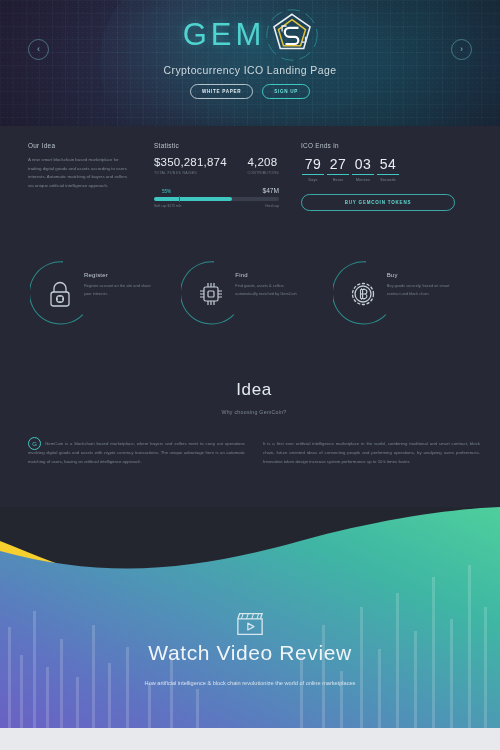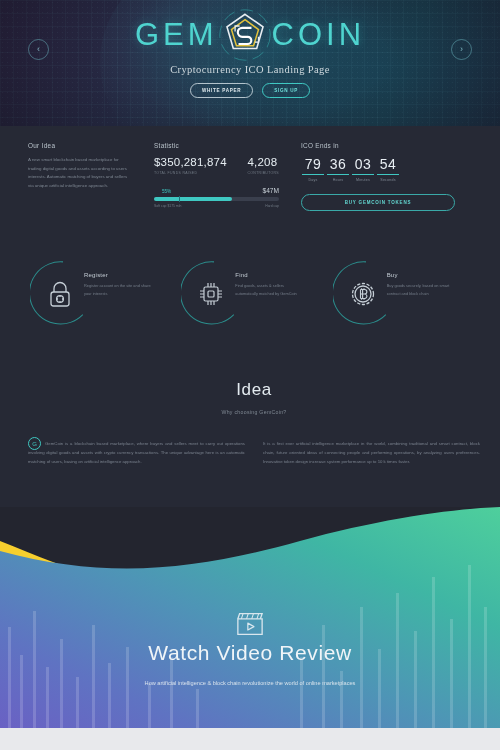--- a/index.html
+++ b/index.html
@@ -50,21 +50,21 @@
 
   .logo-wrap { position: absolute; left: 0; right: 0; top: 8px; text-align: center; }
   .logo-row { display: flex; align-items: center; justify-content: center; gap: 2px; height: 54px; }
   .logo-word {
     font-size: 31px; letter-spacing: 4px; font-weight: 400;
     color: #4fd4cf; text-shadow: 0 0 8px rgba(60,200,200,.35);
   }
   .logo-mark { width: 54px; height: 54px; margin: 0 -2px; position: relative; }
   .tagline {
     margin-top: 2px; font-size: 10.5px; letter-spacing: .4px;
-    color: #cfd9de; font-weight: 300; font-family: Liberation Serif, serif;
+    color: #cfd9de; font-weight: 300;
   }
   .hero-btns { margin-top: 8px; display: flex; justify-content: center; gap: 9px; }
   .btn-pill {
     font-size: 4.6px; letter-spacing: .7px; font-weight: 700;
     padding: 4px 11px; border-radius: 9px; white-space: nowrap;
   }
   .btn-white { border: 1px solid rgba(215,228,234,.8); color: #e3ecf0; }
   .btn-teal  { border: 1px solid #3fc8c2; color: #6fe0da; }
 
   
@@ -156,21 +156,20 @@
         <span class="logo-word">GEM</span>
         <span class="logo-mark">
           <svg viewBox="0 0 60 60" width="54" height="54" fill="none">
             <circle cx="30" cy="30" r="28" stroke="#2e8f95" stroke-width="1" stroke-dasharray="14 7" opacity=".85"></circle>
             <path d="M30 7 L50 21 L43 45 L17 45 L10 21 Z" stroke="#e9eef2" stroke-width="1.8"></path>
             <path d="M30 13 L45 24 L39.5 42 L20.5 42 L15 24 Z" stroke="#e3c23c" stroke-width="1.7"></path>
             <path d="M36 22 h-9 a5 5 0 0 0 0 10 h6 a4 4 0 0 1 0 8 h-9" stroke="#ffffff" stroke-width="2.4" stroke-linecap="square"></path>
             <path d="M24 20 h-5 v6 M41 38 h4 v-6" stroke="#e9eef2" stroke-width="1.4"></path>
           </svg>
         </span>
-        <span class="logo-word">COIN</span>
       </div>
       <div class="tagline">Cryptocurrency ICO Landing Page</div>
       <div class="hero-btns">
         <div class="btn-pill btn-white">WHITE PAPER</div>
         <div class="btn-pill btn-teal">SIGN UP</div>
       </div>
     </div>
   </section>
 
   <section class="stats">
@@ -209,21 +208,21 @@
 
       <div class="col-ico">
         <div class="col-title">ICO Ends in</div>
         <div class="cd-row">
           <div class="cd-cell">
             <div class="cd-num">79</div>
             <div class="cd-rule"></div>
             <div class="cd-lab">Days</div>
           </div>
           <div class="cd-cell">
-            <div class="cd-num">36</div>
+            <div class="cd-num">27</div>
             <div class="cd-rule"></div>
             <div class="cd-lab">Hours</div>
           </div>
           <div class="cd-cell">
             <div class="cd-num">03</div>
             <div class="cd-rule"></div>
             <div class="cd-lab">Minutes</div>
           </div>
           <div class="cd-cell">
             <div class="cd-num">54</div>

